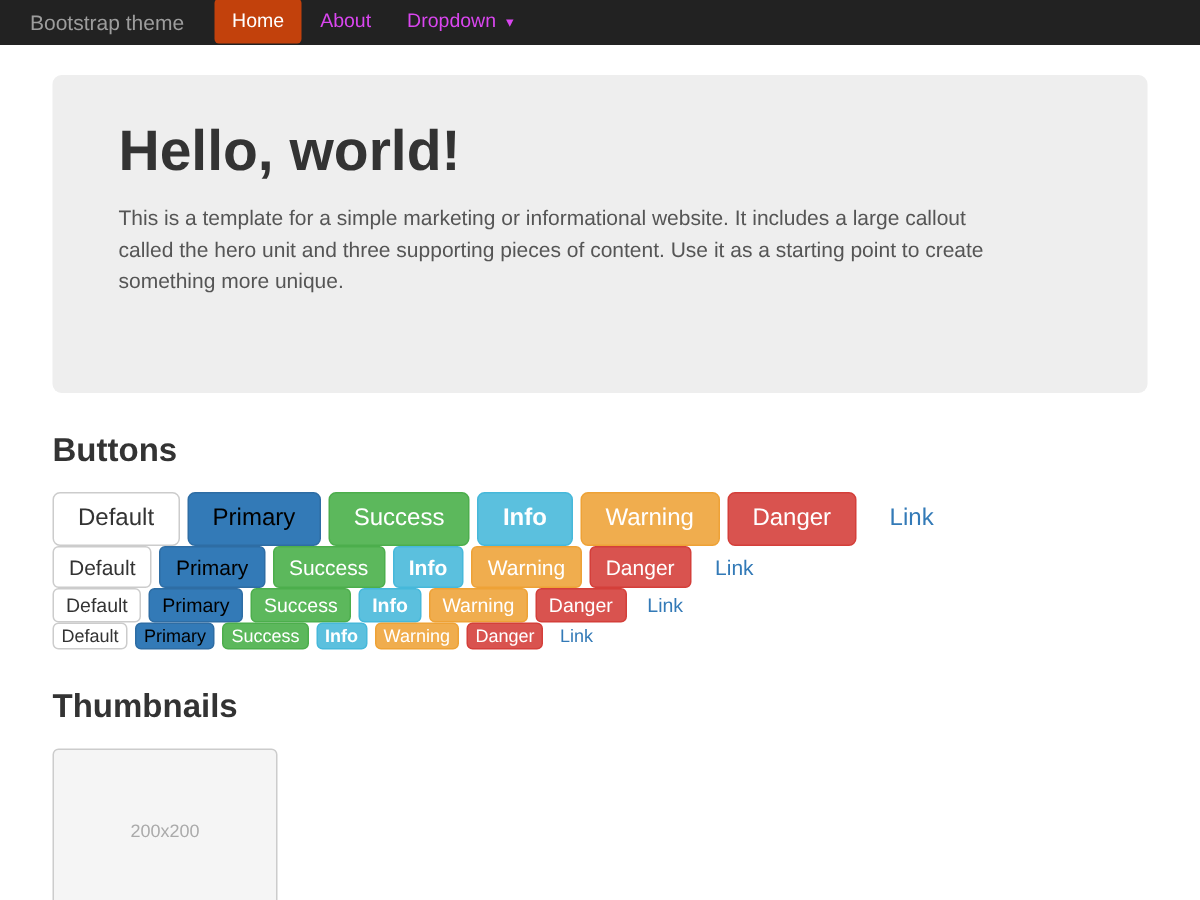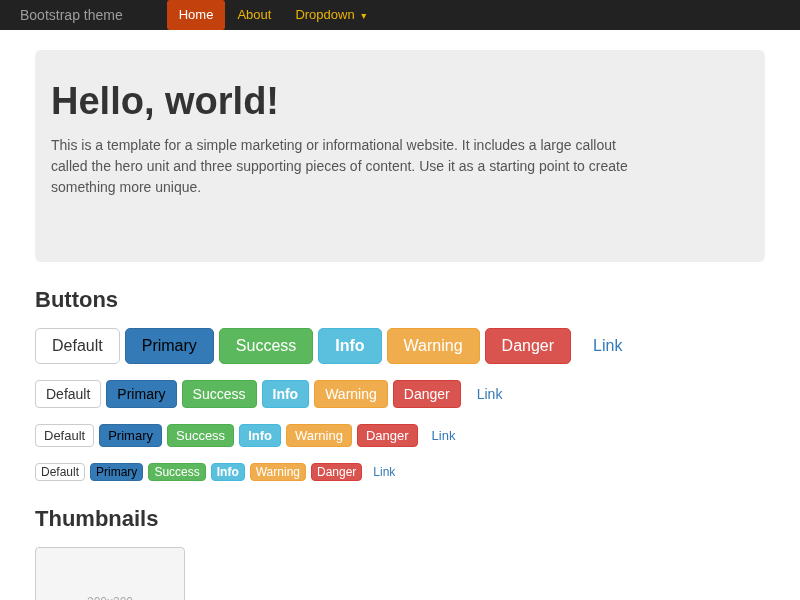--- a/index.html
+++ b/index.html
@@ -1,15 +1,15 @@
 <!DOCTYPE html>
 <html><head>
   <meta charset="utf-8">
   <style>
-    * { box-sizing: border-box; margin: 0; padding: 0; gap: 24px; }
+    * { box-sizing: border-box; margin: 0; padding: 0; }
     body { font-family: "Helvetica Neue", Helvetica, Arial, sans-serif; font-size: 14px; color: #333; background: #fff; }
 
     
     .navbar {
       background-color: #222;
       height: 30px;
       display: flex;
       align-items: center;
       padding: 0 20px;
     }
@@ -18,21 +18,21 @@
       font-size: 14px;
       margin-right: 20px;
       text-decoration: none;
     }
     .navbar-nav {
       display: flex;
       list-style: none;
       gap: 0;
     }
     .navbar-nav li a {
-      color: #eab308;
+      color: #d946ef;
       text-decoration: none;
       font-size: 13px;
       padding: 6px 12px;
       display: block;
       line-height: 18px;
     }
     .navbar-nav li.active a {
       color: #fff;
       background-color: #c2410c;
       border-radius: 3px;
@@ -46,21 +46,21 @@
     .container {
       max-width: 760px;
       margin: 0 auto;
       padding: 20px 15px;
     }
 
     
     .jumbotron {
       background-color: #eee;
       border-radius: 6px;
-      padding: 30px 16px;
+      padding: 30px 44px;
       margin-bottom: 25px;
     }
     .jumbotron h1 {
       font-size: 38px;
       font-weight: bold;
       color: #333;
       margin-bottom: 12px;
     }
     .jumbotron p {
       font-size: 14px;
@@ -88,21 +88,21 @@
       color: #333;
       margin-bottom: 15px;
     }
 
     
     .buttons-section { margin-bottom: 25px; }
     .btn-row {
       display: flex;
       align-items: flex-start;
       gap: 5px;
-      margin-bottom: 16px;
+      margin-bottom: 0;
       flex-wrap: wrap;
     }
     .btn {
       border-radius: 4px;
       cursor: pointer;
       font-weight: 400;
       display: inline-block;
       text-align: center;
       white-space: nowrap;
       border: 1px solid transparent;

